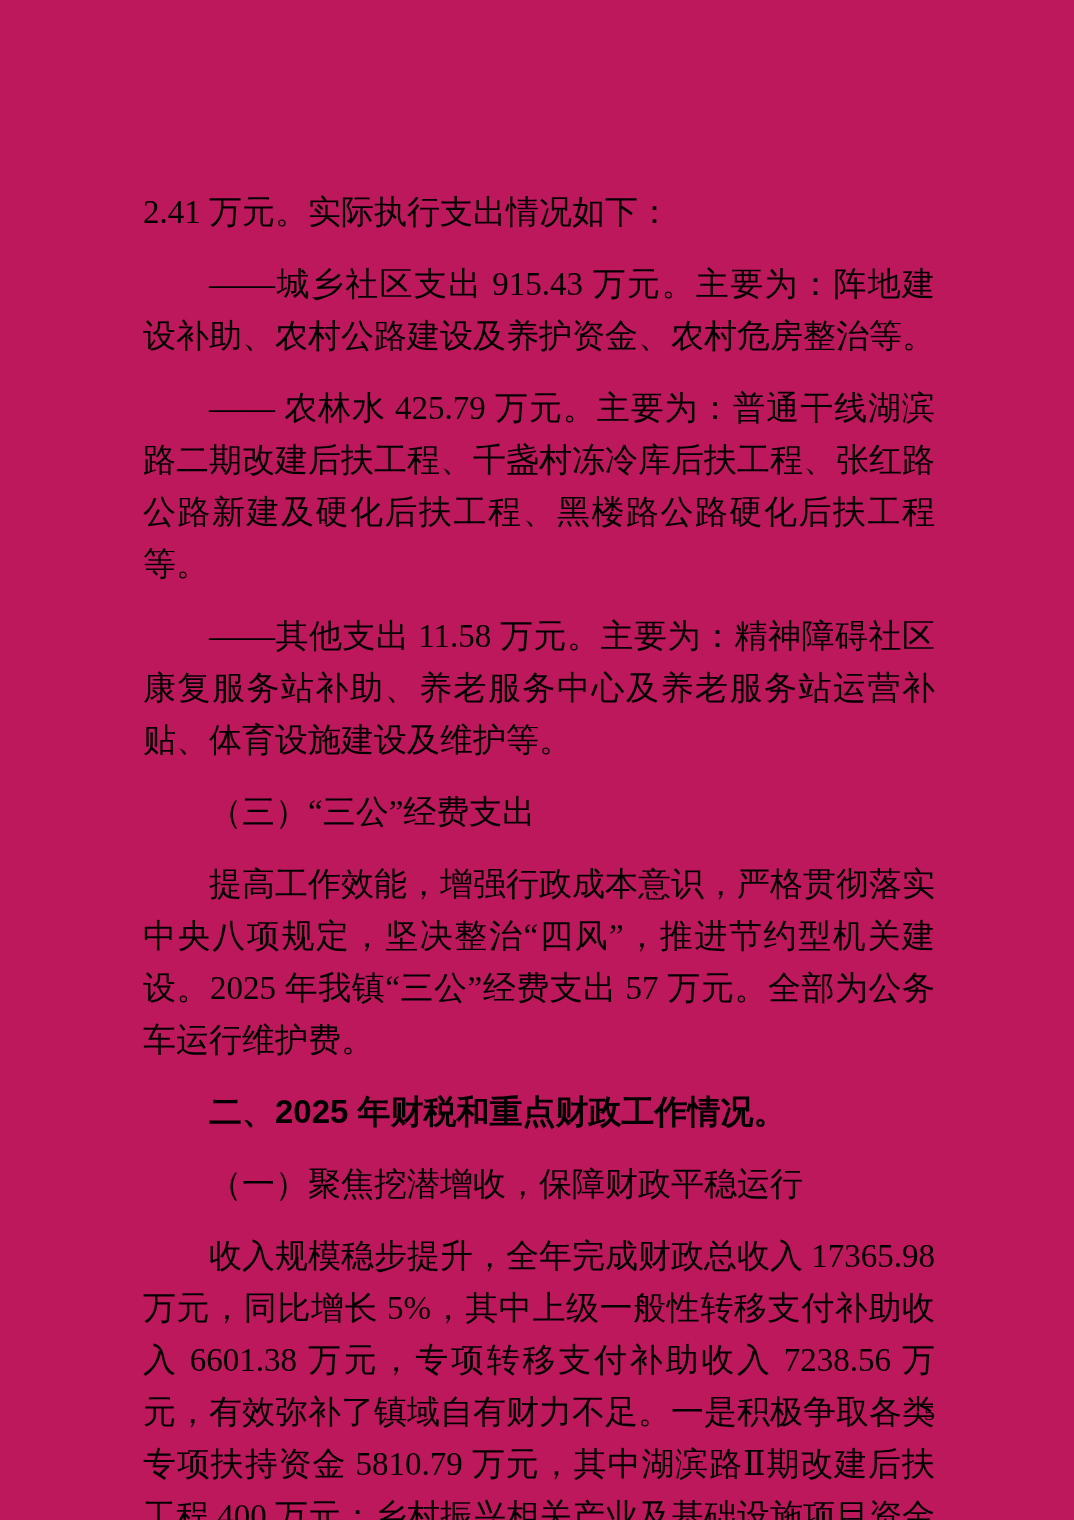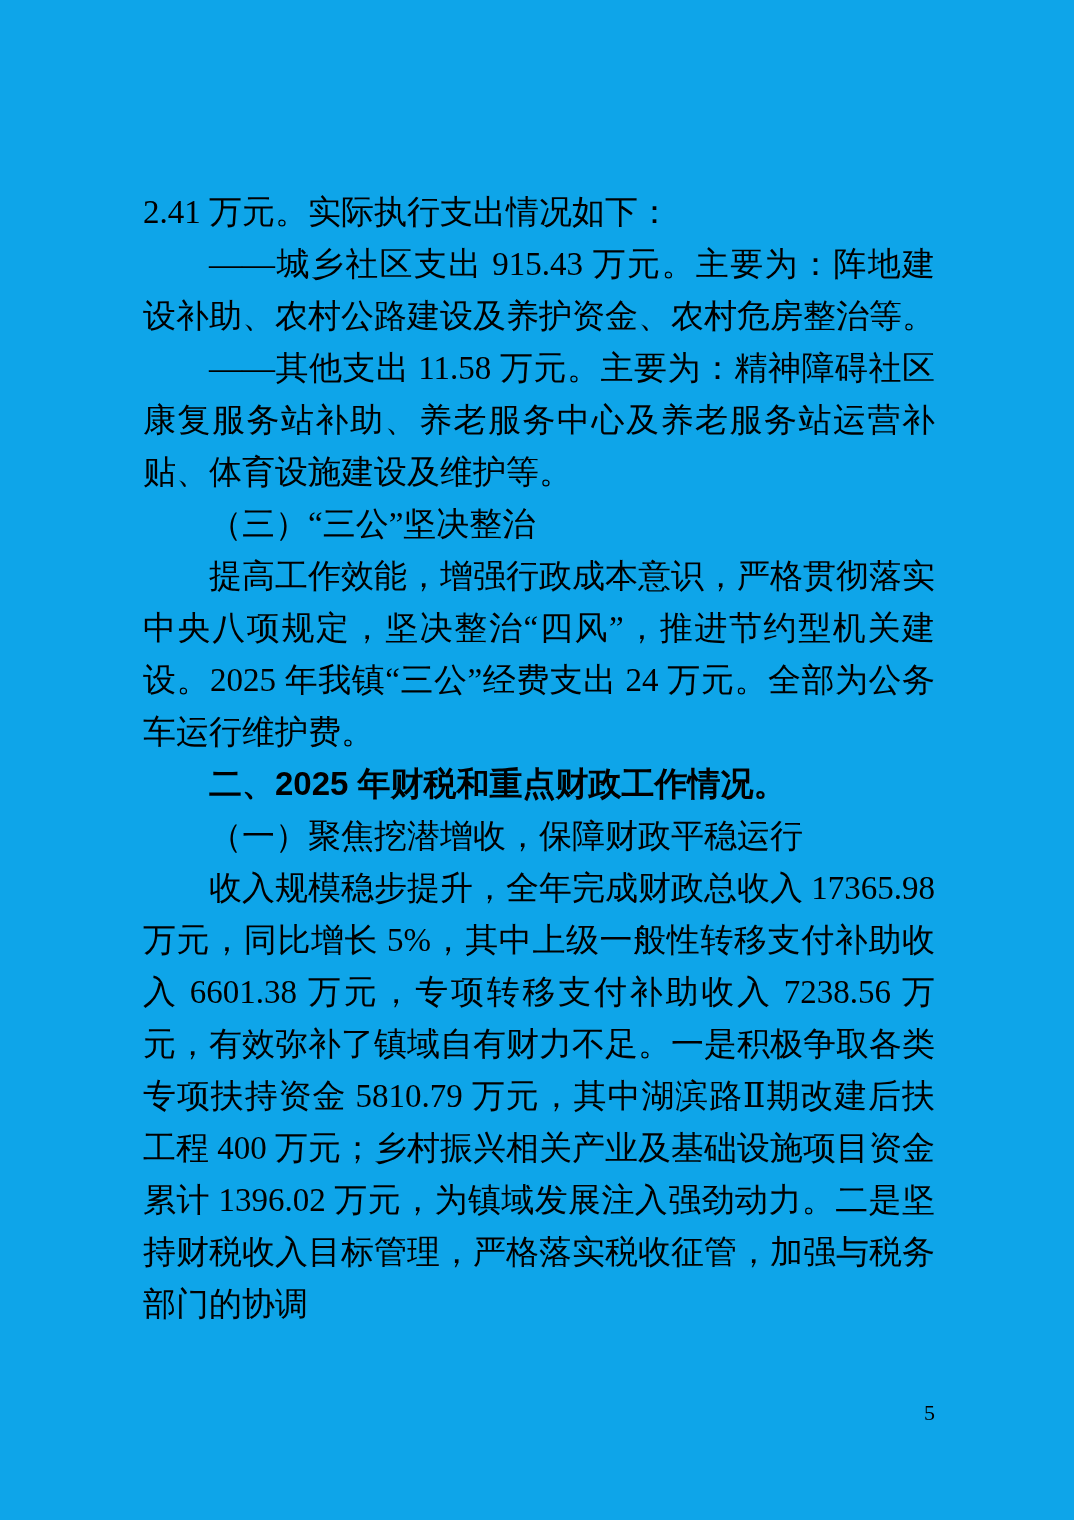--- a/index.html
+++ b/index.html
@@ -4,21 +4,21 @@
 <style>
   html, body {
     margin: 0;
     padding: 0;
     background: #ffffff;
   }
   .page {
     position: relative;
     width: 1074px;
     height: 1520px;
-    background: #0ea5e9;
+    background: #be185d;
     color: #000000;
     font-family: "Liberation Serif", "DejaVu Serif", serif;
     overflow: hidden;
   }
   .content {
     position: absolute;
     left: 143px;
     top: 186px;
     width: 792px;
   }
@@ -26,20 +26,21 @@
     margin: 0;
     font-size: 33px;
     line-height: 52px;
     text-align: justify;
     text-justify: inter-character;
     letter-spacing: 0;
     word-break: break-all;
   }
   .content p.indent {
     text-indent: 2em;
+    margin-top: 20px;
   }
   
   .kaiti-heading {
     font-weight: 500;
   }
   
   .hei-heading {
     font-family: Liberation Sans, sans-serif;
     font-weight: bold;
   }
@@ -52,22 +53,23 @@
     font-family: "Liberation Serif", "DejaVu Serif", serif;
   }
 </style>
 </head>
 <body>
 
 <div class="page">
   <div class="content">
     <p class="body-text">2.41 万元。实际执行支出情况如下：</p>
     <p class="body-text indent">——城乡社区支出 915.43 万元。主要为：阵地建设补助、农村公路建设及养护资金、农村危房整治等。</p>
+    <p class="body-text indent">—— 农林水 425.79 万元。主要为：普通干线湖滨路二期改建后扶工程、千盏村冻冷库后扶工程、张红路公路新建及硬化后扶工程、黑楼路公路硬化后扶工程等。</p>
     <p class="body-text indent">——其他支出 11.58 万元。主要为：精神障碍社区康复服务站补助、养老服务中心及养老服务站运营补贴、体育设施建设及维护等。</p>
-    <p class="kaiti-heading indent">（三）“三公”坚决整治</p>
-    <p class="body-text indent">提高工作效能，增强行政成本意识，严格贯彻落实中央八项规定，坚决整治“四风”，推进节约型机关建设。2025 年我镇“三公”经费支出 24 万元。全部为公务车运行维护费。</p>
+    <p class="kaiti-heading indent">（三）“三公”经费支出</p>
+    <p class="body-text indent">提高工作效能，增强行政成本意识，严格贯彻落实中央八项规定，坚决整治“四风”，推进节约型机关建设。2025 年我镇“三公”经费支出 57 万元。全部为公务车运行维护费。</p>
     <p class="hei-heading indent">二、2025 年财税和重点财政工作情况。</p>
     <p class="kaiti-heading indent">（一）聚焦挖潜增收，保障财政平稳运行</p>
     <p class="body-text indent">收入规模稳步提升，全年完成财政总收入 17365.98 万元，同比增长 5%，其中上级一般性转移支付补助收入 6601.38 万元，专项转移支付补助收入 7238.56 万元，有效弥补了镇域自有财力不足。一是积极争取各类专项扶持资金 5810.79 万元，其中湖滨路Ⅱ期改建后扶工程 400 万元；乡村振兴相关产业及基础设施项目资金累计 1396.02 万元，为镇域发展注入强劲动力。二是坚持财税收入目标管理，严格落实税收征管，加强与税务部门的协调</p>
   </div>
 
   <div class="page-number">5</div>
 </div>
 
 </body></html>

